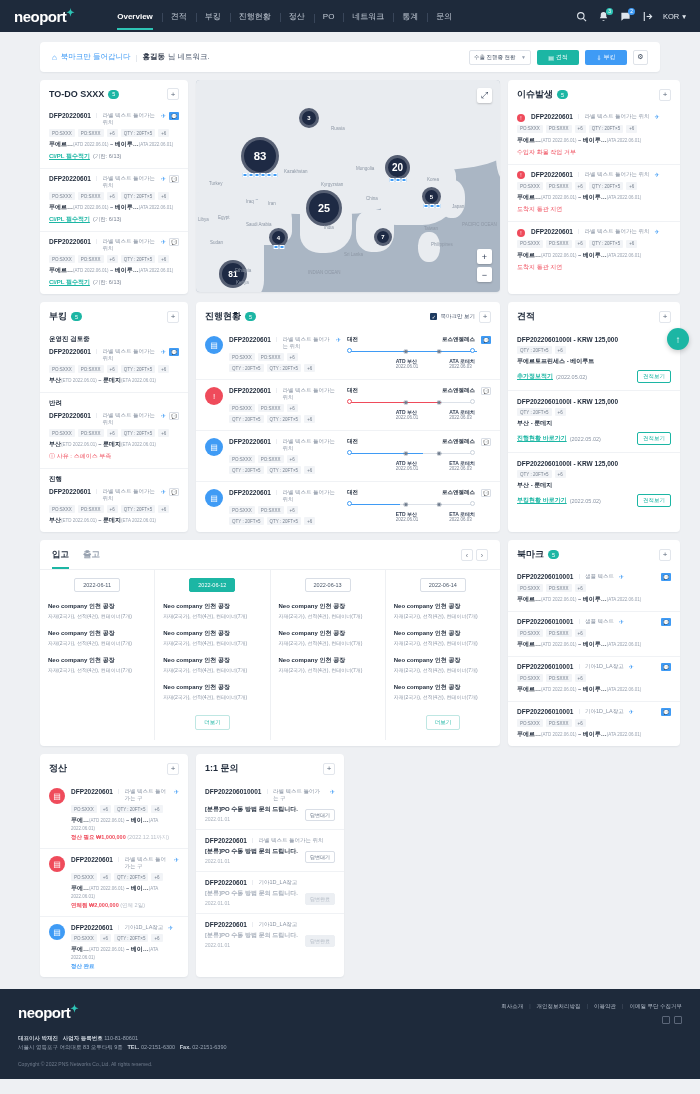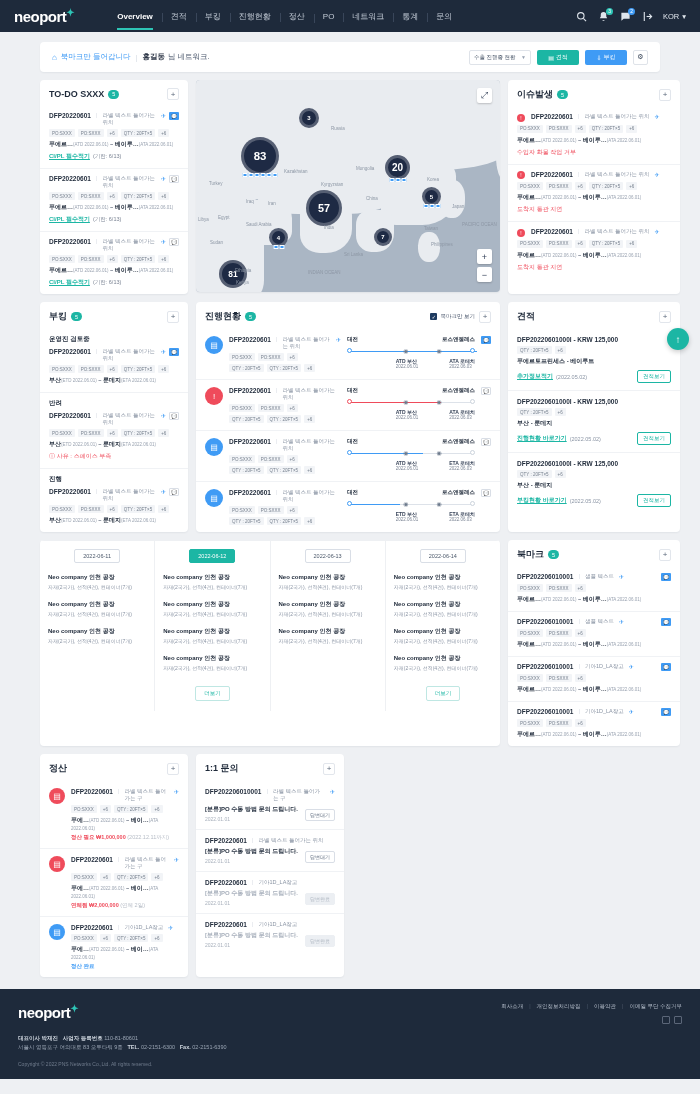--- a/index.html
+++ b/index.html
@@ -337,21 +337,21 @@
               <i></i>
               <i></i>
               <i></i>
               <i></i>
             </div></div>
           <div class="cluster" style="left: 189px; top: 75px; width: 25px; height: 25px; font-size: 10px;">20<div class="cl-flags">
               <i></i>
               <i></i>
               <i></i>
             </div></div>
-          <div class="cluster" style="left: 110px; top: 110px; width: 36px; height: 36px; font-size: 10.8px;">57</div>
+          <div class="cluster" style="left: 110px; top: 110px; width: 36px; height: 36px; font-size: 10.8px;">25</div>
           <div class="cluster" style="left: 226px; top: 107px; width: 19px; height: 19px; font-size: 6px;">5<div class="cl-flags">
               <i></i>
               <i></i>
               <i></i>
             </div></div>
           <div class="cluster" style="left: 73px; top: 148px; width: 19px; height: 19px; font-size: 6px;">4<div class="cl-flags">
               <i></i>
               <i></i>
             </div></div>
           <div class="cluster" style="left: 178px; top: 148px; width: 18px; height: 18px; font-size: 6px;">7</div>
@@ -735,20 +735,28 @@
               <span class="q-date">(2022.05.02)</span>
               <button class="q-btn">견적보기</button>
             </div>
           </div>
         </div>
     </div>
   </div>
 
   <div class="row">
     <div class="card" style="width:460px;flex:none">
+      <div class="tabs" id="wh-tabs">
+          <div class="tab active">입고</div>
+          <div class="tab">출고</div>
+          <div class="tab-arrows">
+            <div class="arw">‹</div>
+            <div class="arw">›</div>
+          </div>
+        </div>
       <div class="wh-grid" id="wh-grid">
           <div class="wh-col">
             <div class="chip">2022-06-11</div>
             <div class="wh-item">
               <div class="wh-name">Neo company 인천 공장</div>
               <div class="wh-meta">자재(2국가), 선적(4건), 컨테이너(7개)</div>
             </div>
             <div class="wh-item">
               <div class="wh-name">Neo company 인천 공장</div>
               <div class="wh-meta">자재(2국가), 선적(4건), 컨테이너(7개)</div>

